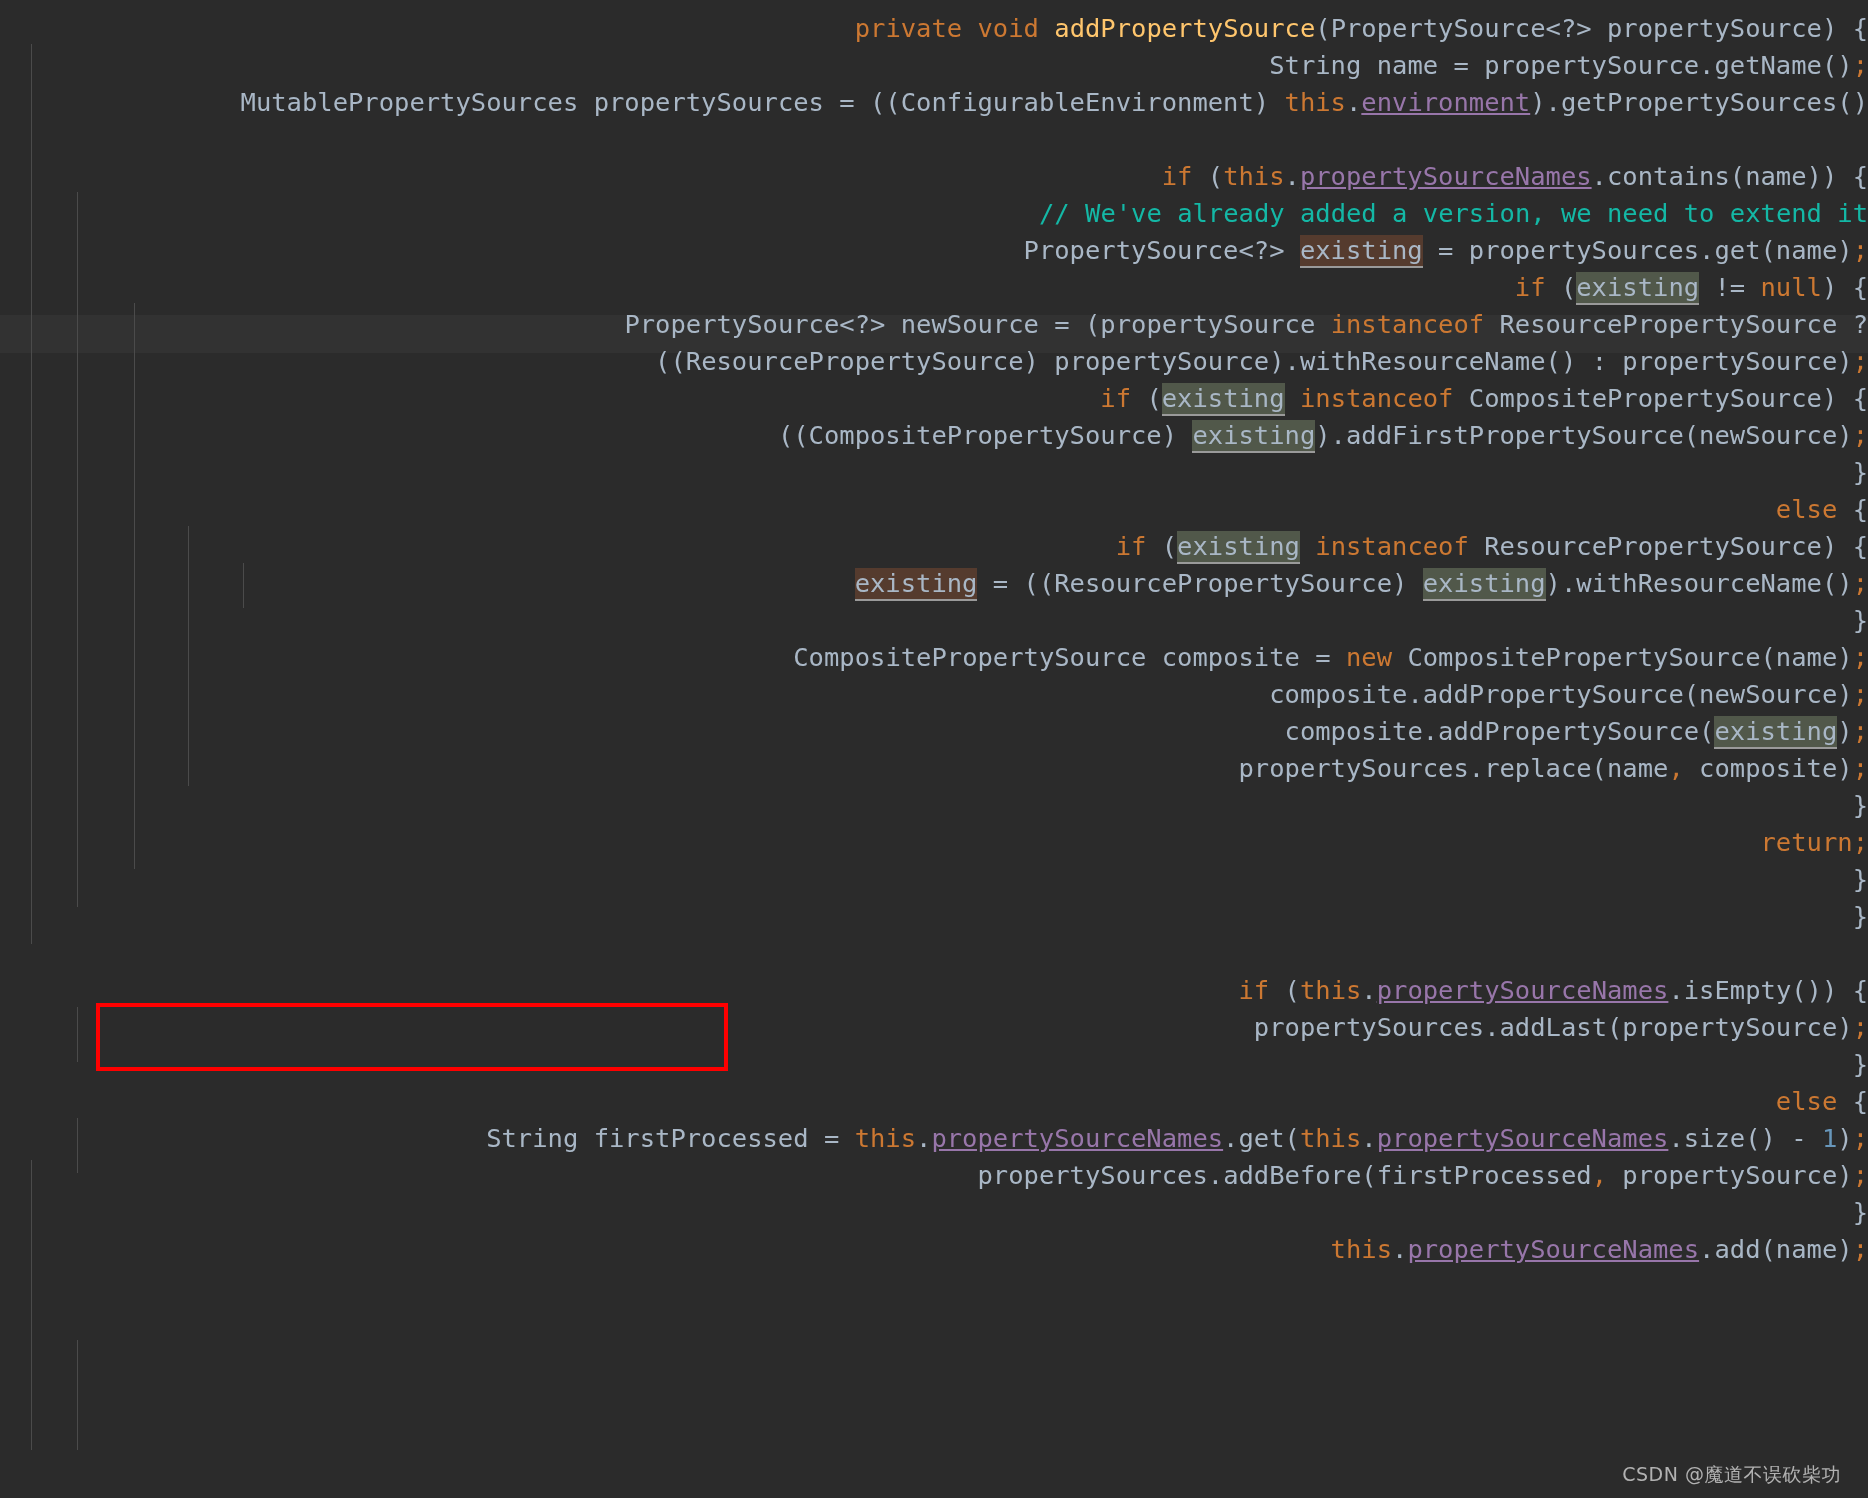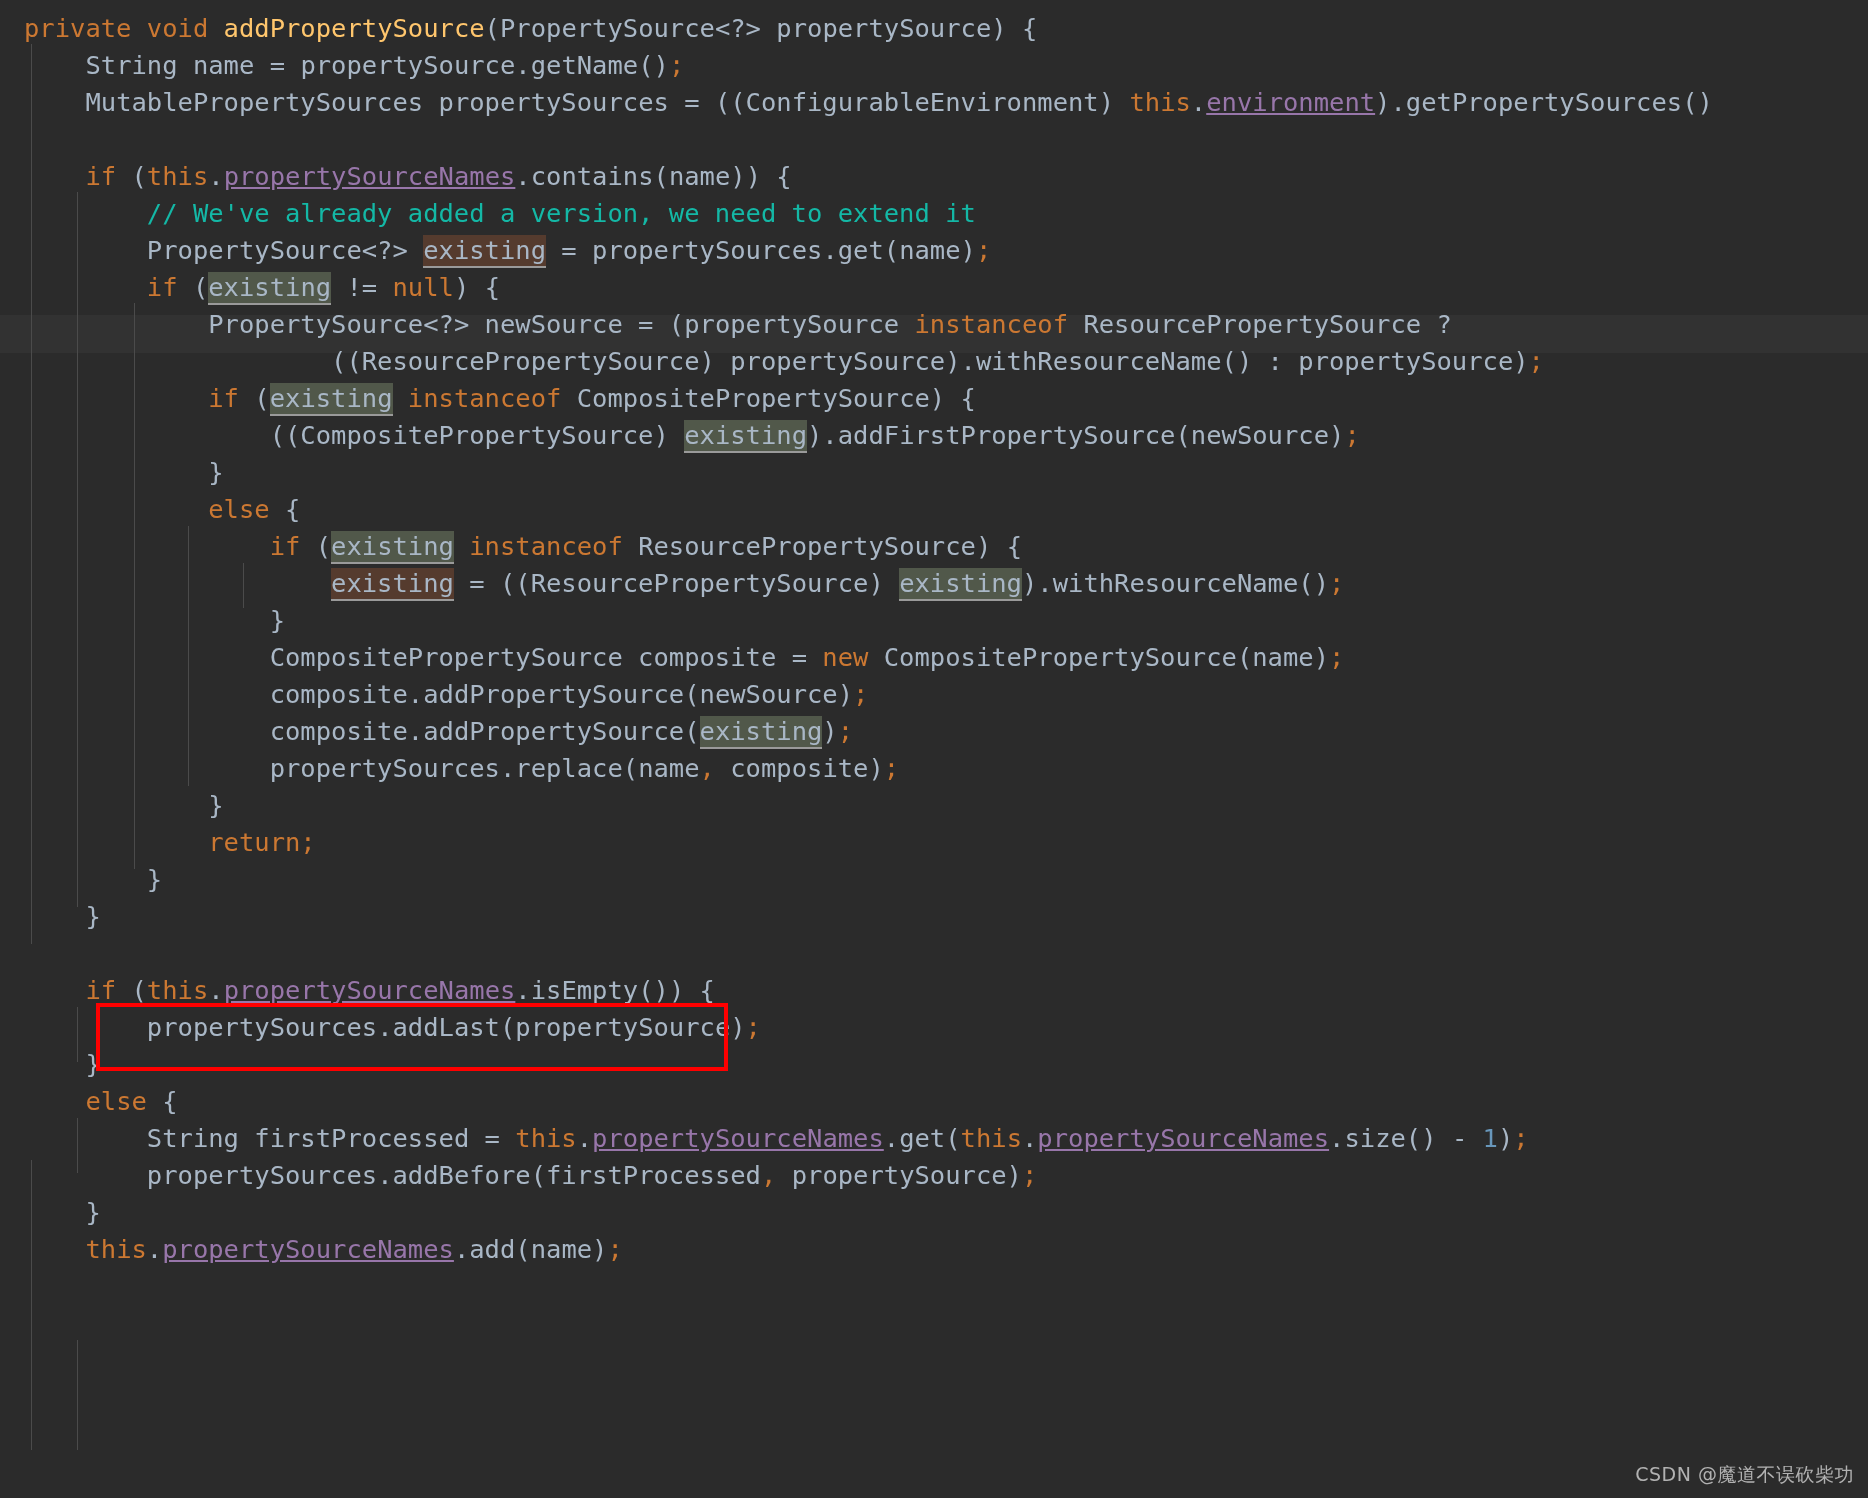--- a/index.html
+++ b/index.html
@@ -44,20 +44,21 @@
     line-height: 37px;
     letter-spacing: 0px;
     white-space: pre;
     color: #a9b7c6;
   }
   .ln {
     display: block;
     height: 37px;
     padding-left: 24px;
     white-space: pre;
+    text-align: right;
   }
 
   
   .kw   { color: #cc7832; }            
   .mth  { color: #ffc66d; }            
   .fld  { color: #9876aa; text-decoration: underline; }            
   .cmt  { color: #14b8a6; }            
   .num  { color: #6897bb; }            
   .pln  { color: #a9b7c6; }            
   .sem  { color: #cc7832; }            
@@ -82,21 +83,21 @@
     width: 632px;
     height: 68px;
     border: 4px solid #ff0000;
     box-sizing: border-box;
     pointer-events: none;
   }
 
   
   #watermark {
     position: absolute;
-    right: 14px;
+    right: 27px;
     bottom: 10px;
     color: #cfcfcf;
     opacity: 0.82;
     font-family: "DejaVu Sans", "Liberation Sans", sans-serif;
     font-size: 19px;
     letter-spacing: 0.5px;
     white-space: nowrap;
   }
 </style>
 </head>

